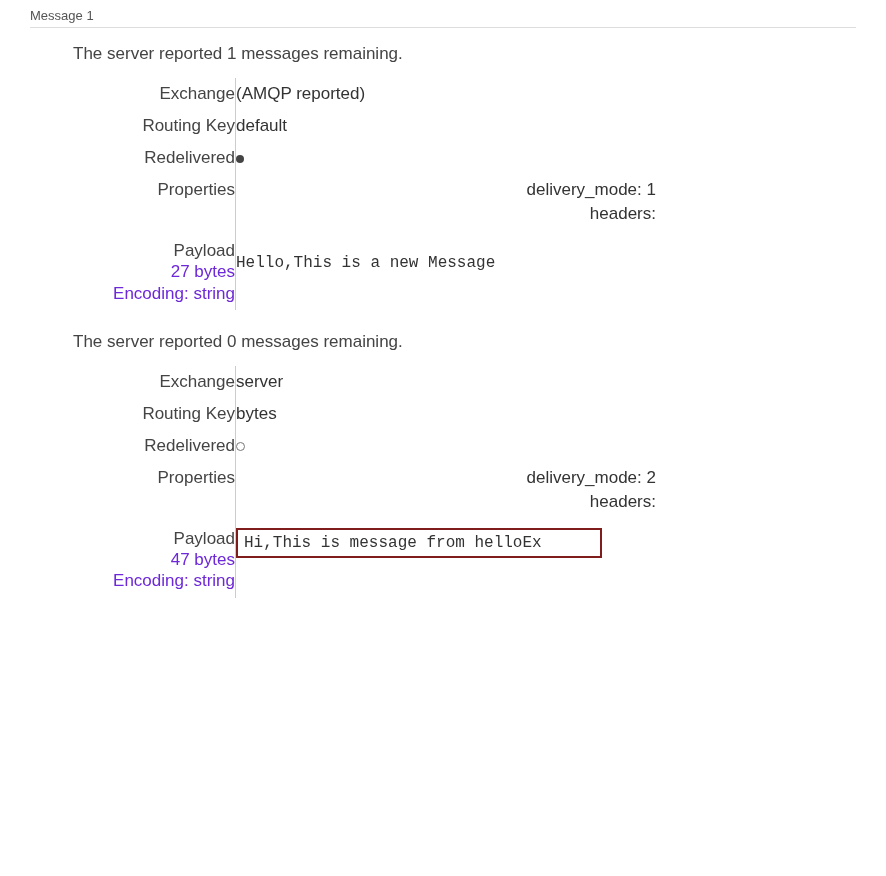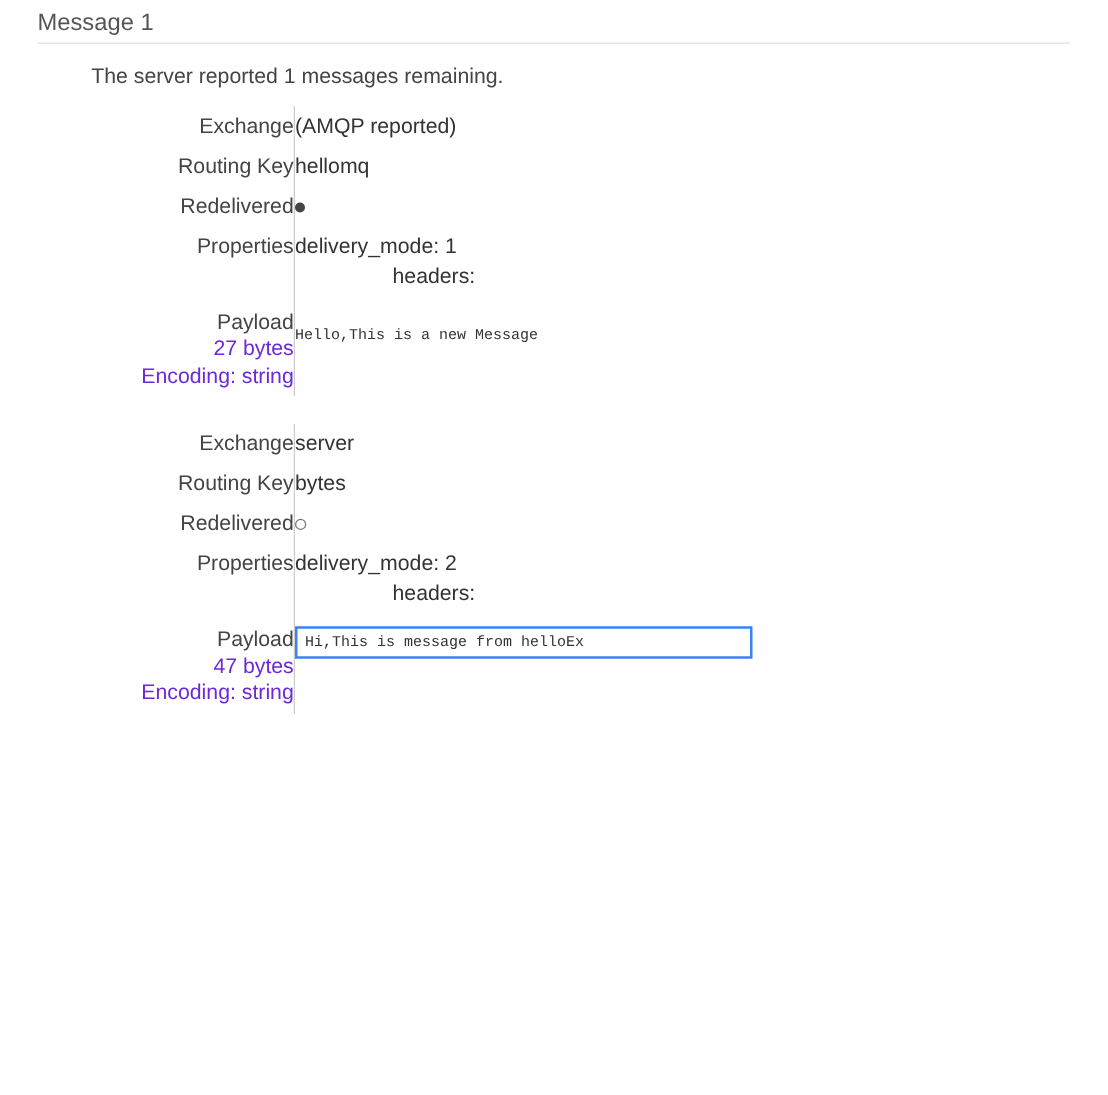--- a/index.html
+++ b/index.html
@@ -9,21 +9,21 @@
       margin: 0;
       padding: 8px 30px 20px 30px;
       width: 886px;
       box-sizing: border-box;
       background: #fff;
     }
     .message-block {
       margin-bottom: 22px;
     }
     .message-title {
-      font-size: 19px;
+      font-size: 13px;
       color: #555;
       padding-bottom: 4px;
       border-bottom: 1px solid #ddd;
       margin-bottom: 16px;
     }
     .remaining {
       font-size: 17px;
       color: #444;
       margin-bottom: 14px;
       margin-left: 43px;
@@ -50,41 +50,42 @@
     }
     .value {
       border-left: 1px solid #ccc;
       padding-left: 22px;
       font-size: 17px;
       color: #333;
       min-width: 420px;
     }
     .props .prop-line {
       margin-bottom: 4px;
+      text-align: right;
     }
     .props .prop-headers {
       padding-left: 78px;
     }
     .payload-label-main {
       color: #444;
       line-height: 1.25;
       text-align: right;
     }
     .payload-label-sub {
       color: #6d28d9;
       line-height: 1.25;
     }
     .payload-content {
       font-family: "Courier New", Consolas, monospace;
-      font-size: 12px;
+      font-size: 16px;
       color: #333;
       padding-top: 14px;
     }
     .payload-content.highlight {
-      border: 2px solid #3b82f6;
+      border: 2px solid #7f1d1d;
       padding: 4px 6px;
       margin-top: 0;
       display: inline-block;
       min-width: 350px;
     }
     .dot-filled {
       display: inline-block;
       width: 8px;
       height: 8px;
       border-radius: 50%;
@@ -111,21 +112,21 @@
   <div class="remaining">
     <span>The server reported </span><span>1</span><span> messages remaining.</span>
   </div>
   <div class="fields">
     <div class="field-row">
       <div class="label">Exchange</div>
       <div class="value">(AMQP reported)</div>
     </div>
     <div class="field-row">
       <div class="label">Routing Key</div>
-      <div class="value">hellomq</div>
+      <div class="value">default</div>
     </div>
     <div class="field-row">
       <div class="label">Redelivered</div>
       <div class="value">
         <span class="dot-filled"></span>
       </div>
     </div>
     <div class="field-row">
       <div class="label">Properties</div>
       <div class="value props">
@@ -144,20 +145,23 @@
         <div class="payload-label-sub"><span>Encoding: </span><span>string</span></div>
       </div>
       <div class="value">
         <div class="payload-content">Hello,This is a new Message</div>
       </div>
     </div>
   </div>
 </div>
 
 <div class="message-block">
+  <div class="remaining">
+    <span>The server reported </span><span>0</span><span> messages remaining.</span>
+  </div>
   <div class="fields">
     <div class="field-row">
       <div class="label">Exchange</div>
       <div class="value">server</div>
     </div>
     <div class="field-row">
       <div class="label">Routing Key</div>
       <div class="value">bytes</div>
     </div>
     <div class="field-row">

